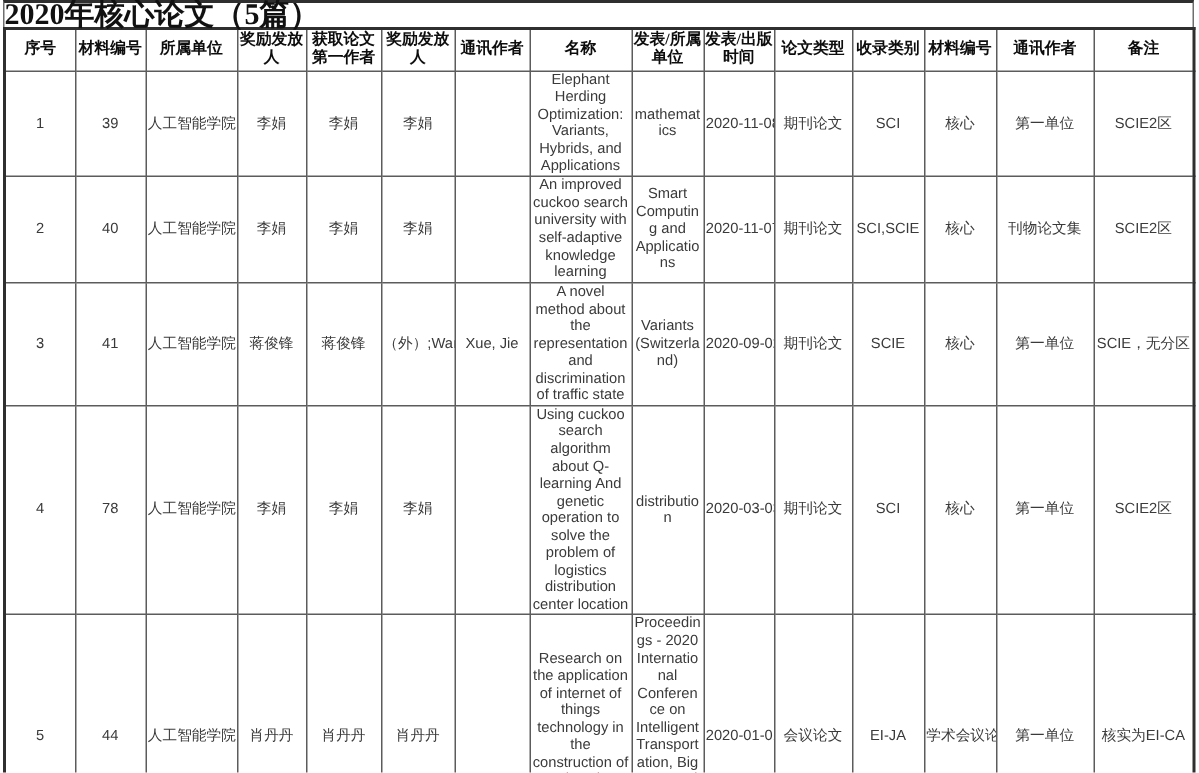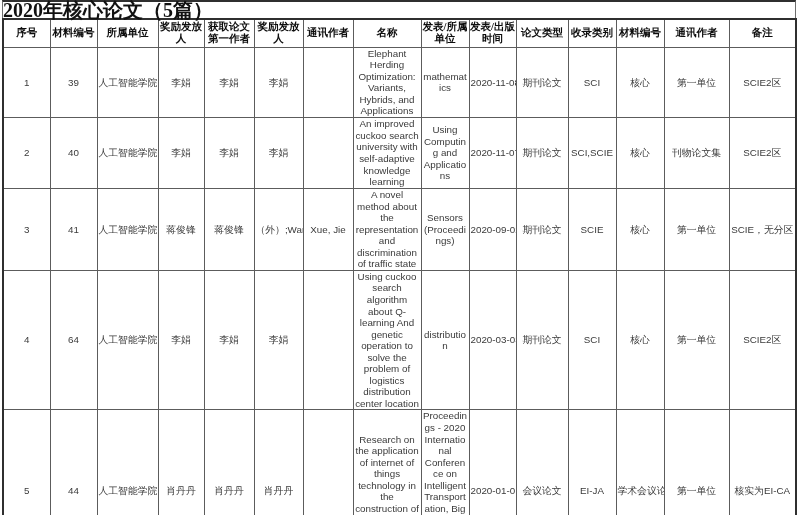--- a/index.html
+++ b/index.html
@@ -105,48 +105,48 @@
       </tr>
       <tr class="r2">
         <td>2</td>
         <td>40</td>
         <td class="nowrap">人工智能学院</td>
         <td>李娟</td>
         <td>李娟</td>
         <td>李娟</td>
         <td></td>
         <td>An improved cuckoo search university with self-adaptive knowledge learning</td>
-        <td>Using Computing and Applications</td>
+        <td>Smart Computing and Applications</td>
         <td class="nowrap">2020-11-07</td>
         <td class="nowrap">期刊论文</td>
         <td class="nowrap">SCI,SCIE</td>
         <td class="nowrap">核心</td>
         <td class="nowrap">刊物论文集</td>
         <td class="nowrap">SCIE2区</td>
       </tr>
       <tr class="r3">
         <td>3</td>
         <td>41</td>
         <td class="nowrap">人工智能学院</td>
         <td>蒋俊锋</td>
         <td>蒋俊锋</td>
         <td class="nowrap">（外）;Wan</td>
         <td>Xue, Jie</td>
         <td>A novel method about the representation and discrimination of traffic state</td>
-        <td>Sensors (Proceedings)</td>
+        <td>Variants (Switzerland)</td>
         <td class="nowrap">2020-09-02</td>
         <td class="nowrap">期刊论文</td>
         <td class="nowrap">SCIE</td>
         <td class="nowrap">核心</td>
         <td class="nowrap">第一单位</td>
         <td class="nowrap">SCIE，无分区</td>
       </tr>
       <tr class="r4">
         <td>4</td>
-        <td>64</td>
+        <td>78</td>
         <td class="nowrap">人工智能学院</td>
         <td>李娟</td>
         <td>李娟</td>
         <td>李娟</td>
         <td></td>
         <td>Using cuckoo search algorithm about Q-learning And genetic operation to solve the problem of logistics distribution center location</td>
         <td>distribution</td>
         <td class="nowrap">2020-03-03</td>
         <td class="nowrap">期刊论文</td>
         <td class="nowrap">SCI</td>

